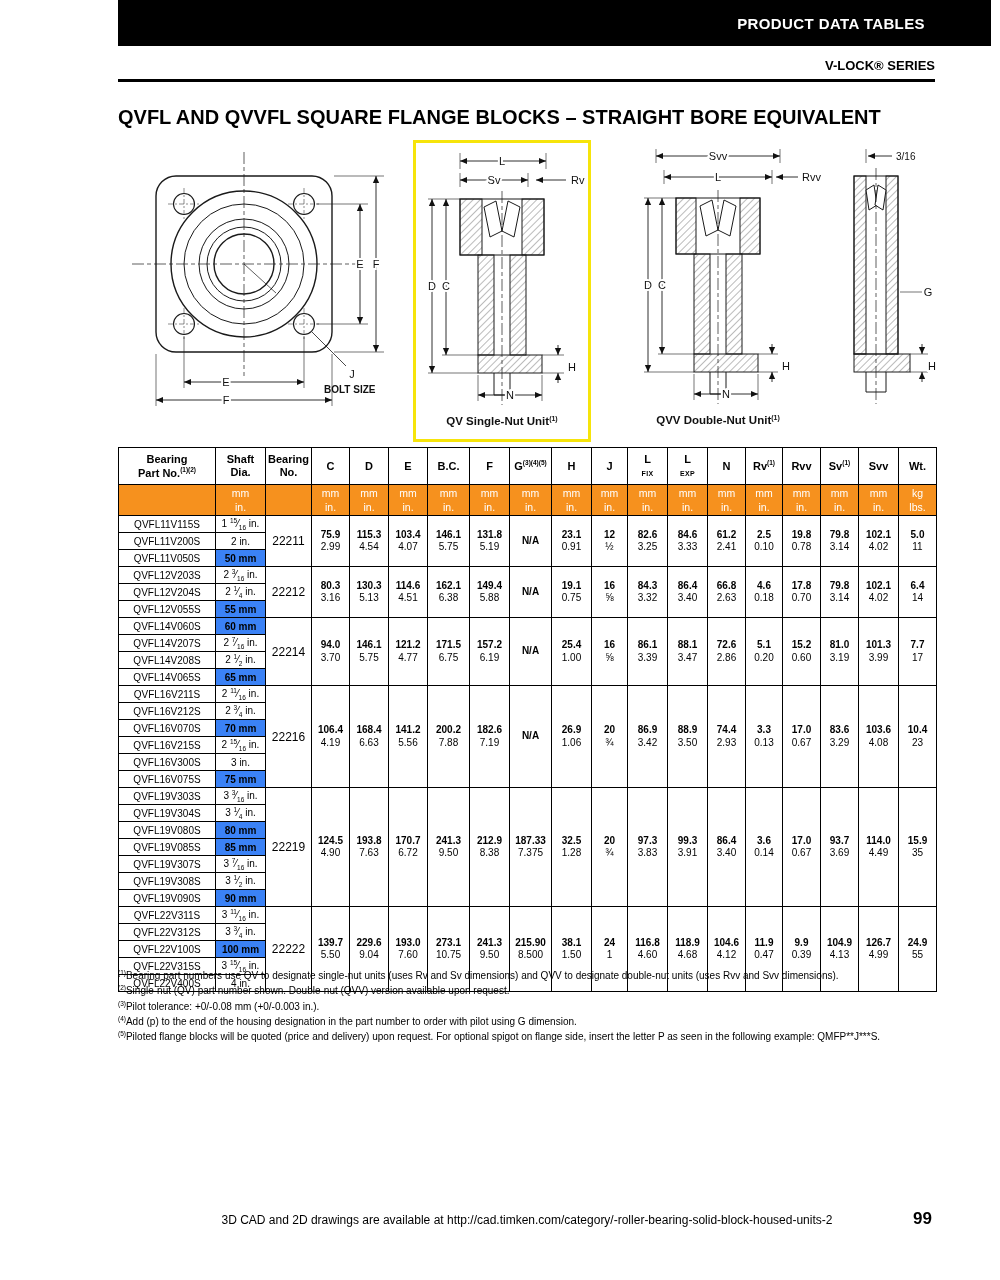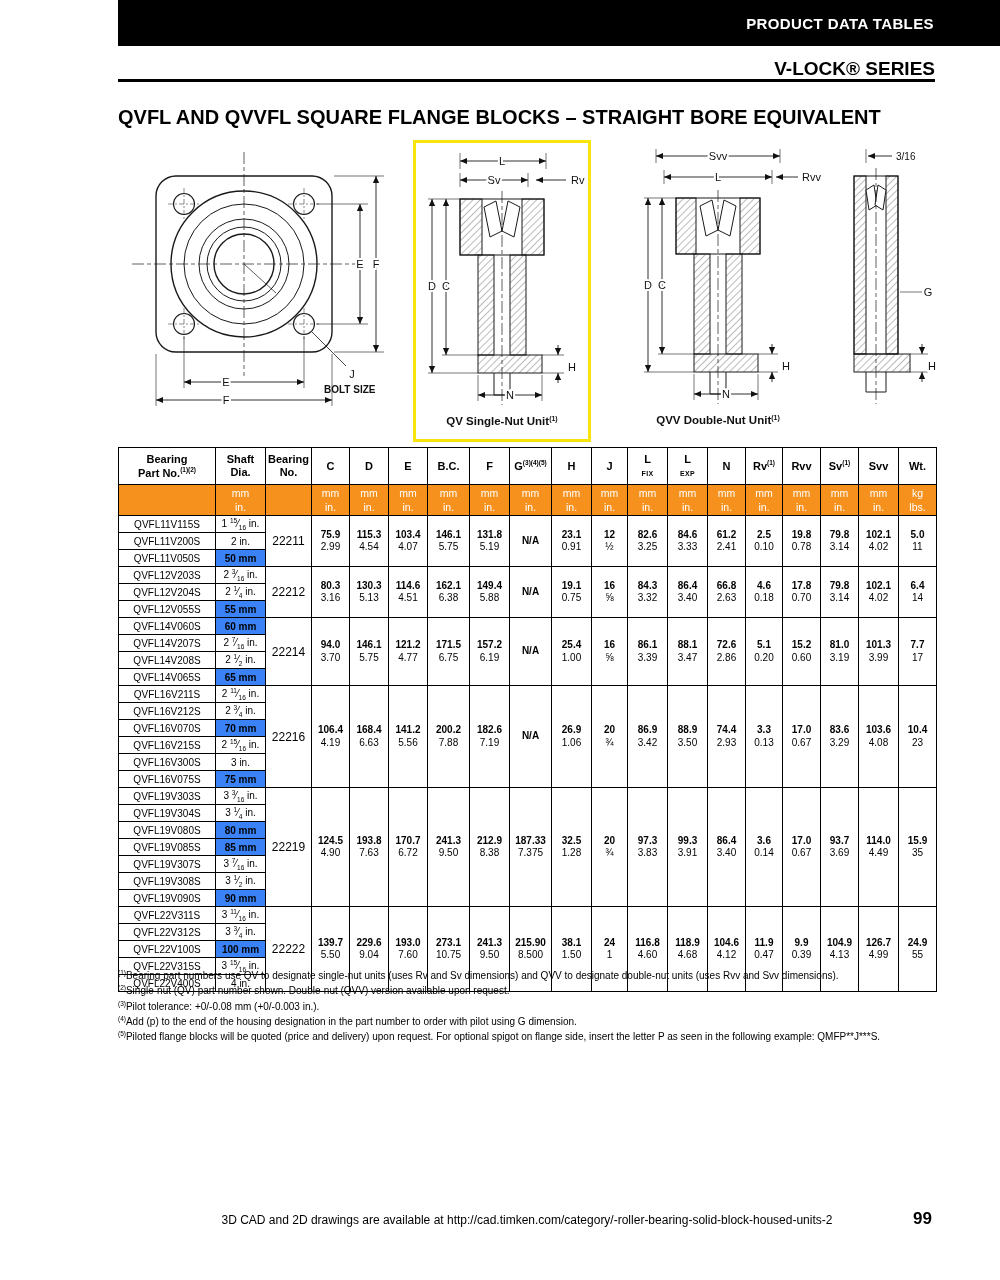--- a/index.html
+++ b/index.html
@@ -1,22 +1,22 @@
 <!DOCTYPE html>
 <html><head>
 <meta charset="utf-8">
 <style>
   html,body { margin:0; padding:0; }
   body { width:1000px; height:1280px; background:#fff; font-family:"Liberation Sans",sans-serif; color:#000; }
   .page { position:relative; width:1000px; height:1280px; background:#fff; overflow:hidden; }
 
-  .topbar { position:absolute; left:118px; right:0; top:0; height:46px; background:#000;
+  .topbar { position:absolute; left:118px; right:9px; top:0; height:46px; background:#000;
             display:flex; align-items:center; justify-content:flex-end; padding-right:66px; }
   .topbar .t { color:#fff; font-weight:bold; font-size:15px; letter-spacing:.4px; }
-  .series { position:absolute; left:118px; top:58px; width:817px; text-align:right; font-weight:bold; font-size:19px; }
+  .series { position:absolute; left:118px; top:58px; width:817px; text-align:right; font-weight:bold; font-size:13px; }
   .rule { position:absolute; left:118px; top:79px; width:817px; height:3px; background:#000; }
   .title { position:absolute; left:118px; top:106px; font-size:20px; font-weight:bold; }
 
   .figs { position:absolute; top:140px; left:118px; width:832px; height:302px; }
   .fig1 { position:absolute; left:8px; top:6px; }
   .fig2box { position:absolute; left:295px; top:0; border:3px solid #f6e40a; background:#fff; }
   .fig3 { position:absolute; left:480px; top:2px; }
 
   svg text { font-family:"Liberation Sans",sans-serif; font-size:11px; fill:#111; }
   .dimlbl { paint-order: stroke fill; stroke:#fff; stroke-width:4px; }

